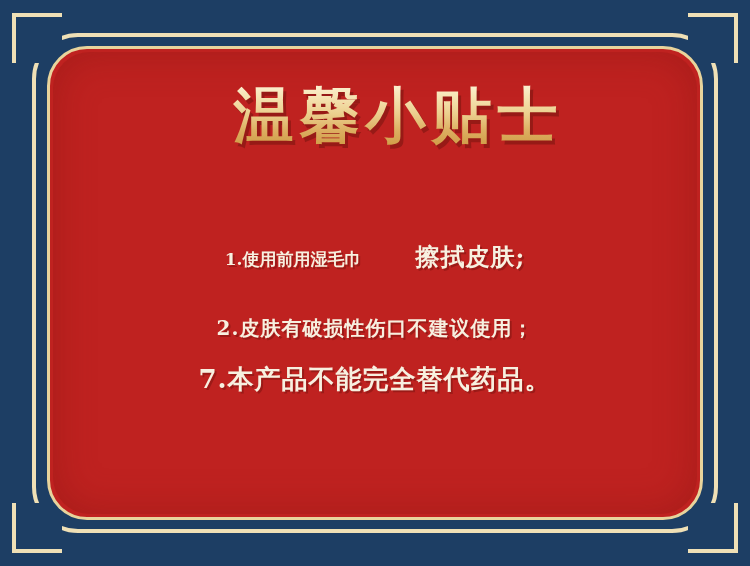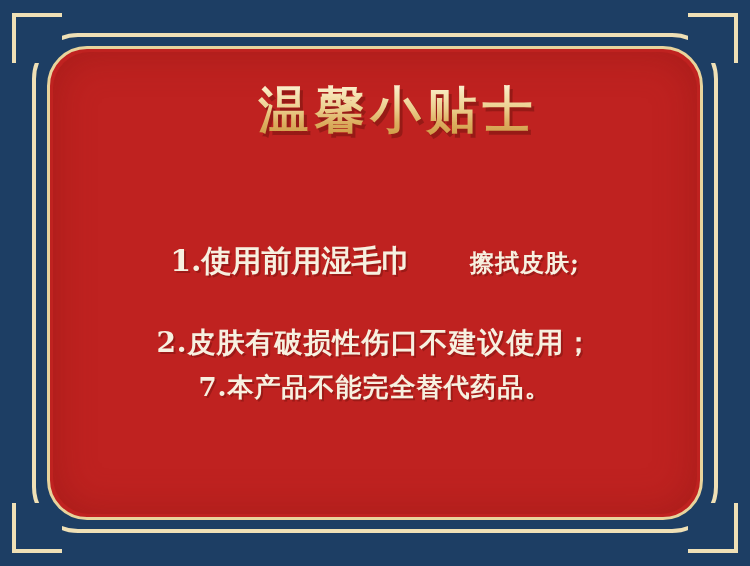--- a/index.html
+++ b/index.html
@@ -101,21 +101,21 @@
     inset: 0;
     z-index: 5;
   }
 
   .title {
     position: absolute;
     top: 36px;
     left: 0;
     right: 0;
     text-align: center;
-    font-size: 50px;
+    font-size: 60px;
     font-weight: bold;
     letter-spacing: 6px;
     line-height: 1.1;
     background: linear-gradient(180deg,
         #fdf3d8 0%,
         #f6e4b4 22%,
         #eccf8e 48%,
         #dcae60 74%,
         #cf9a44 100%);
     -webkit-background-clip: text;
@@ -137,24 +137,24 @@
 
   .tip-line {
     color: #f7f0e0;
     font-weight: bold;
     text-shadow: 2px 2px 0 rgba(110, 18, 14, 0.45);
     white-space: nowrap;
     font-family: "DejaVu Serif", "Liberation Serif", serif;
   }
 
   .tip-line.one   { font-size: 23px; margin-bottom: 42px; }
-  .tip-line.two   { font-size: 28px; margin-bottom: 8px; letter-spacing: 1px; }
+  .tip-line.two   { font-size: 20px; margin-bottom: 20px; letter-spacing: 1px; }
   .tip-line.three { font-size: 26px; letter-spacing: 1px; }
 
-  .tip-small { font-size: 30px; }
+  .tip-small { font-size: 17px; }
   .tip-strong { font-size: 24px; letter-spacing: 1px; margin-left: 48px; }
 </style>
 </head>
 <body>
 
 <div id="poster">
 
   <div class="outer-frame"></div>
   <div class="corner-block tl"></div>
   <div class="corner-block tr"></div>

